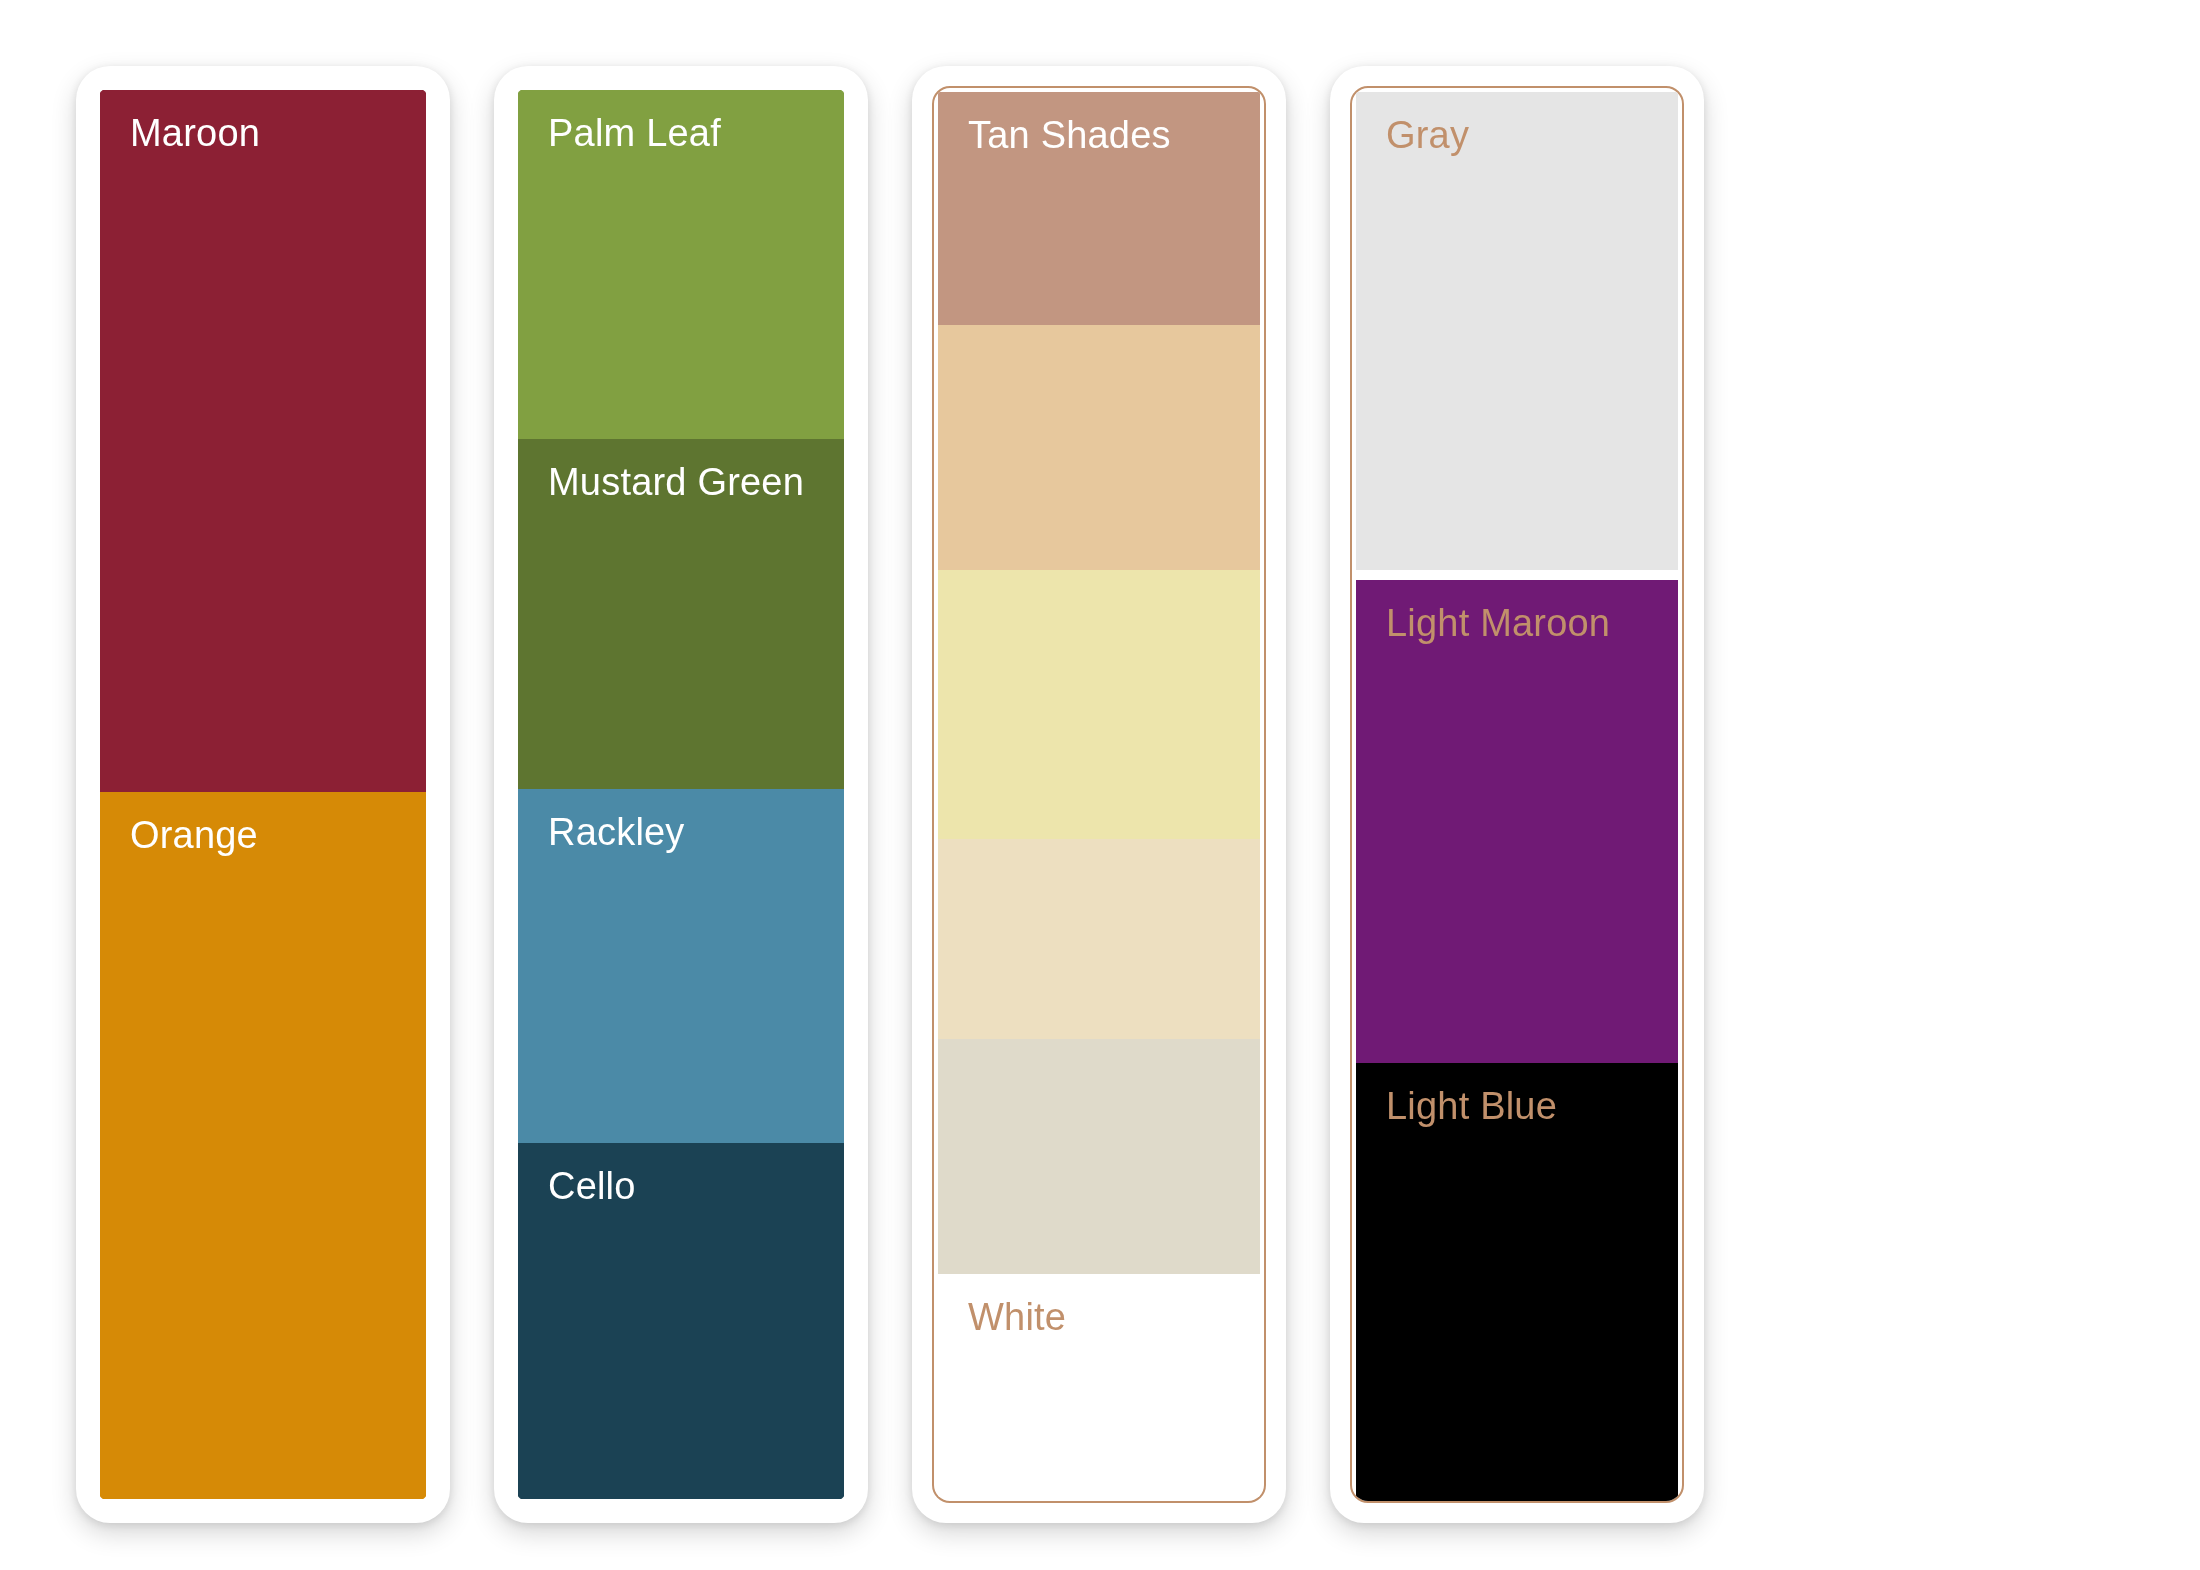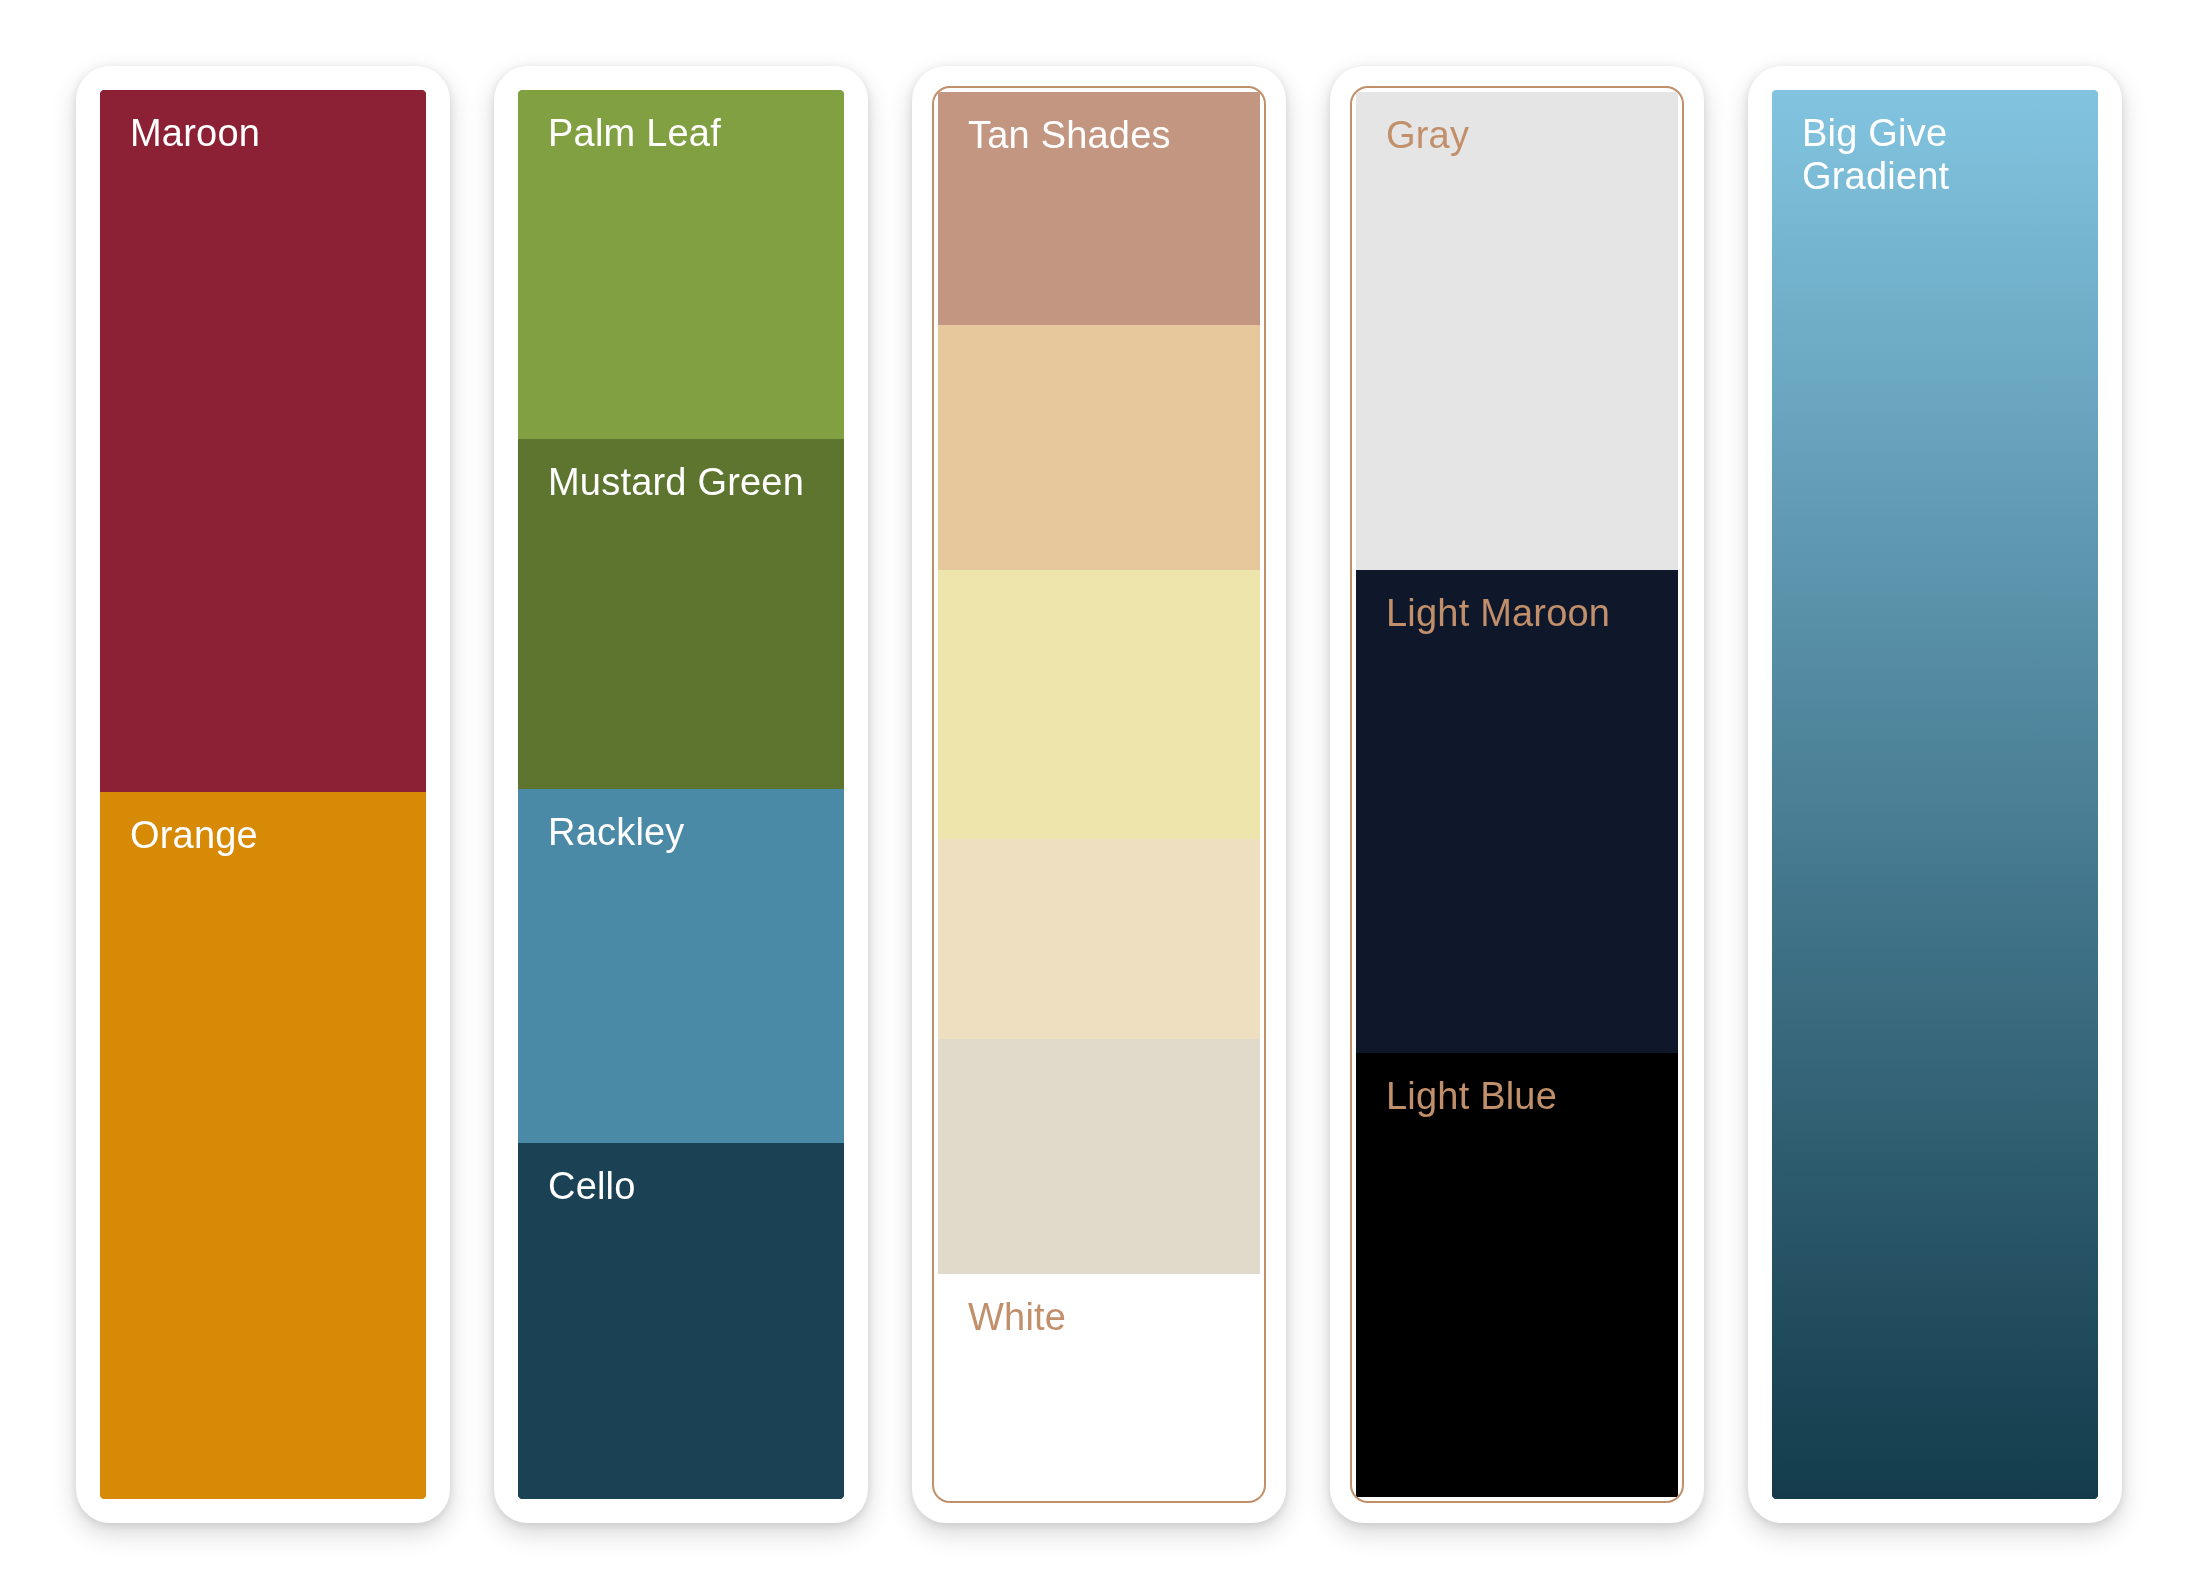--- a/index.html
+++ b/index.html
@@ -109,29 +109,21 @@
         <div class="swatch" style="height: 15.9%; background: rgb(255, 255, 255);">
           <div class="swatch-label" style="color: rgb(193, 144, 107);">White</div>
         </div>
       </div>
     </div>
     <div class="palette-card">
       <div class="swatch-stack outlined" style="border-color: rgb(193, 144, 107);">
         <div class="swatch" style="height: 34%; background: rgb(229, 229, 229);">
           <div class="swatch-label" style="color: rgb(193, 144, 107); text-align: center;">Gray</div>
         </div>
-        <div class="swatch" style="height: 34.4%; background: #0f172a;">
+        <div class="swatch" style="height: 34.4%; background: #701a75; margin-top: 10px;">
           <div class="swatch-label" style="color: rgb(193, 144, 107);">Light Maroon</div>
         </div>
         <div class="swatch" style="height: 31.6%; background: #000000;">
           <div class="swatch-label" style="color: rgb(193, 144, 107);">Light Blue</div>
         </div>
       </div>
     </div>
-    <div class="palette-card">
-      <div class="swatch-stack">
-        <div class="swatch" style="height: 100%; background: linear-gradient(rgb(130, 196, 224) 0%, rgb(19, 59, 75) 100%);">
-          <div class="swatch-label" style="color: rgb(255, 255, 255);">Big Give
-Gradient</div>
-        </div>
-      </div>
-    </div>
   </div>
 
 </body></html>

